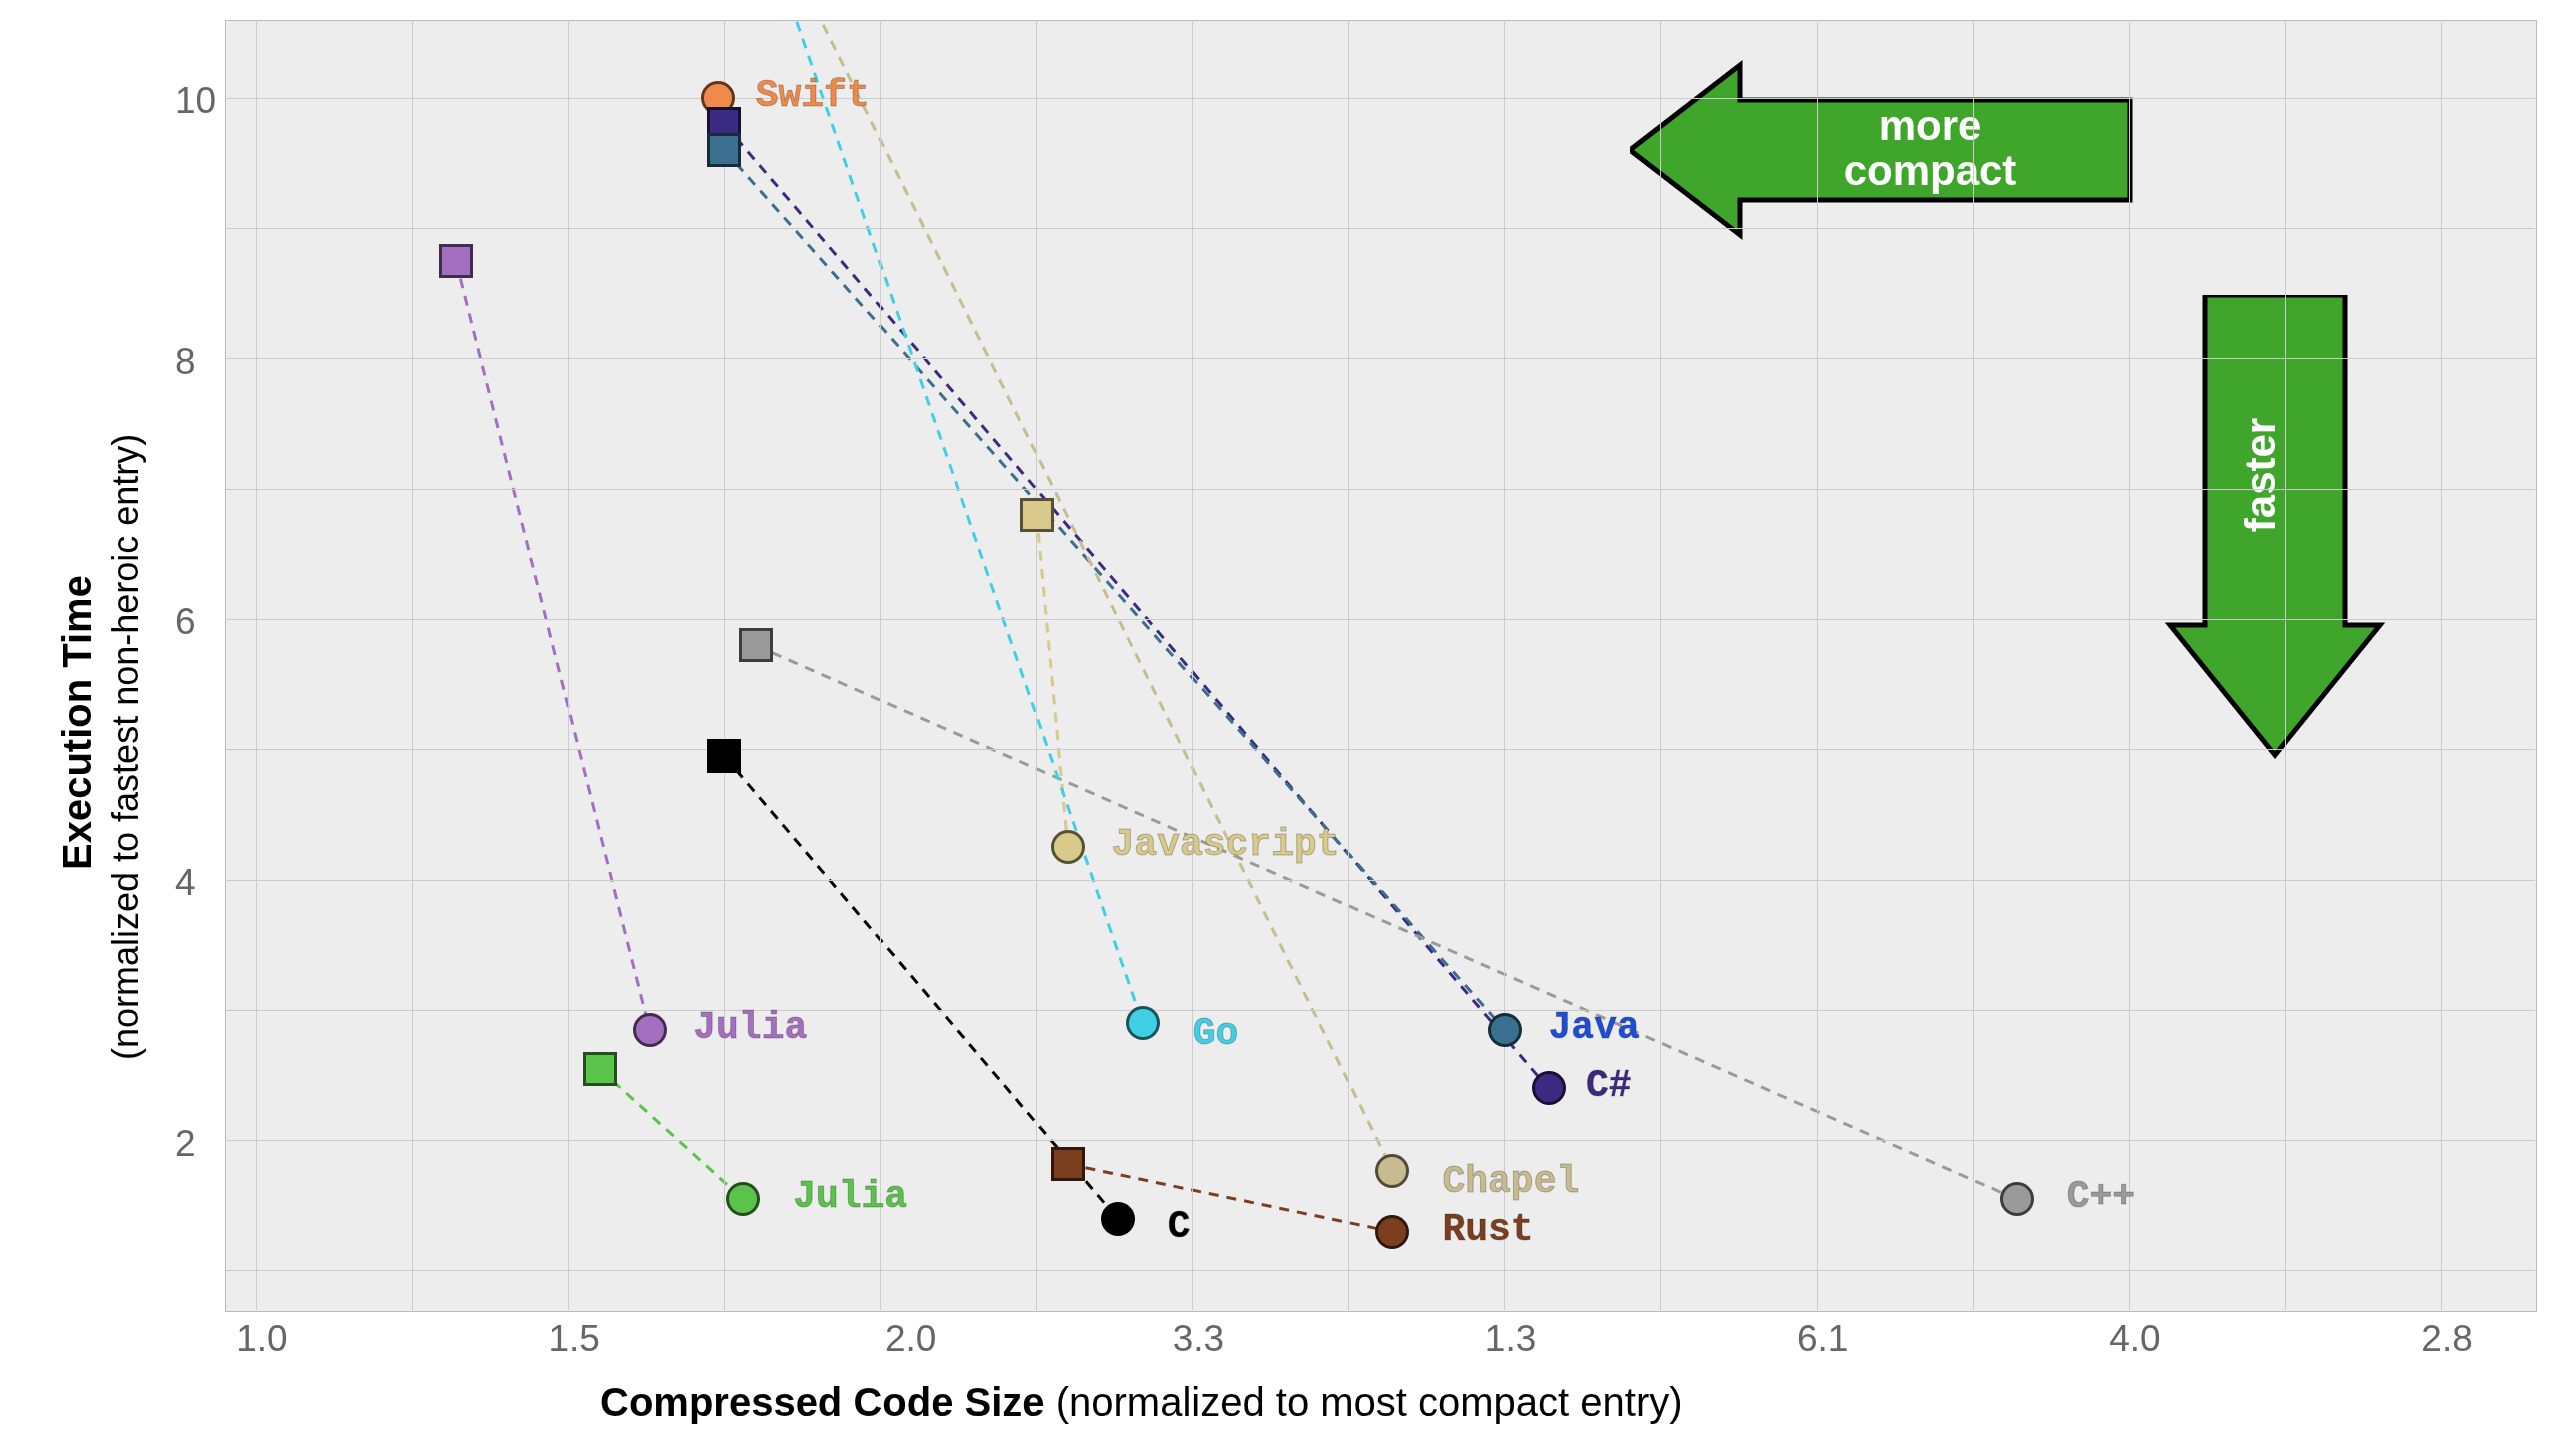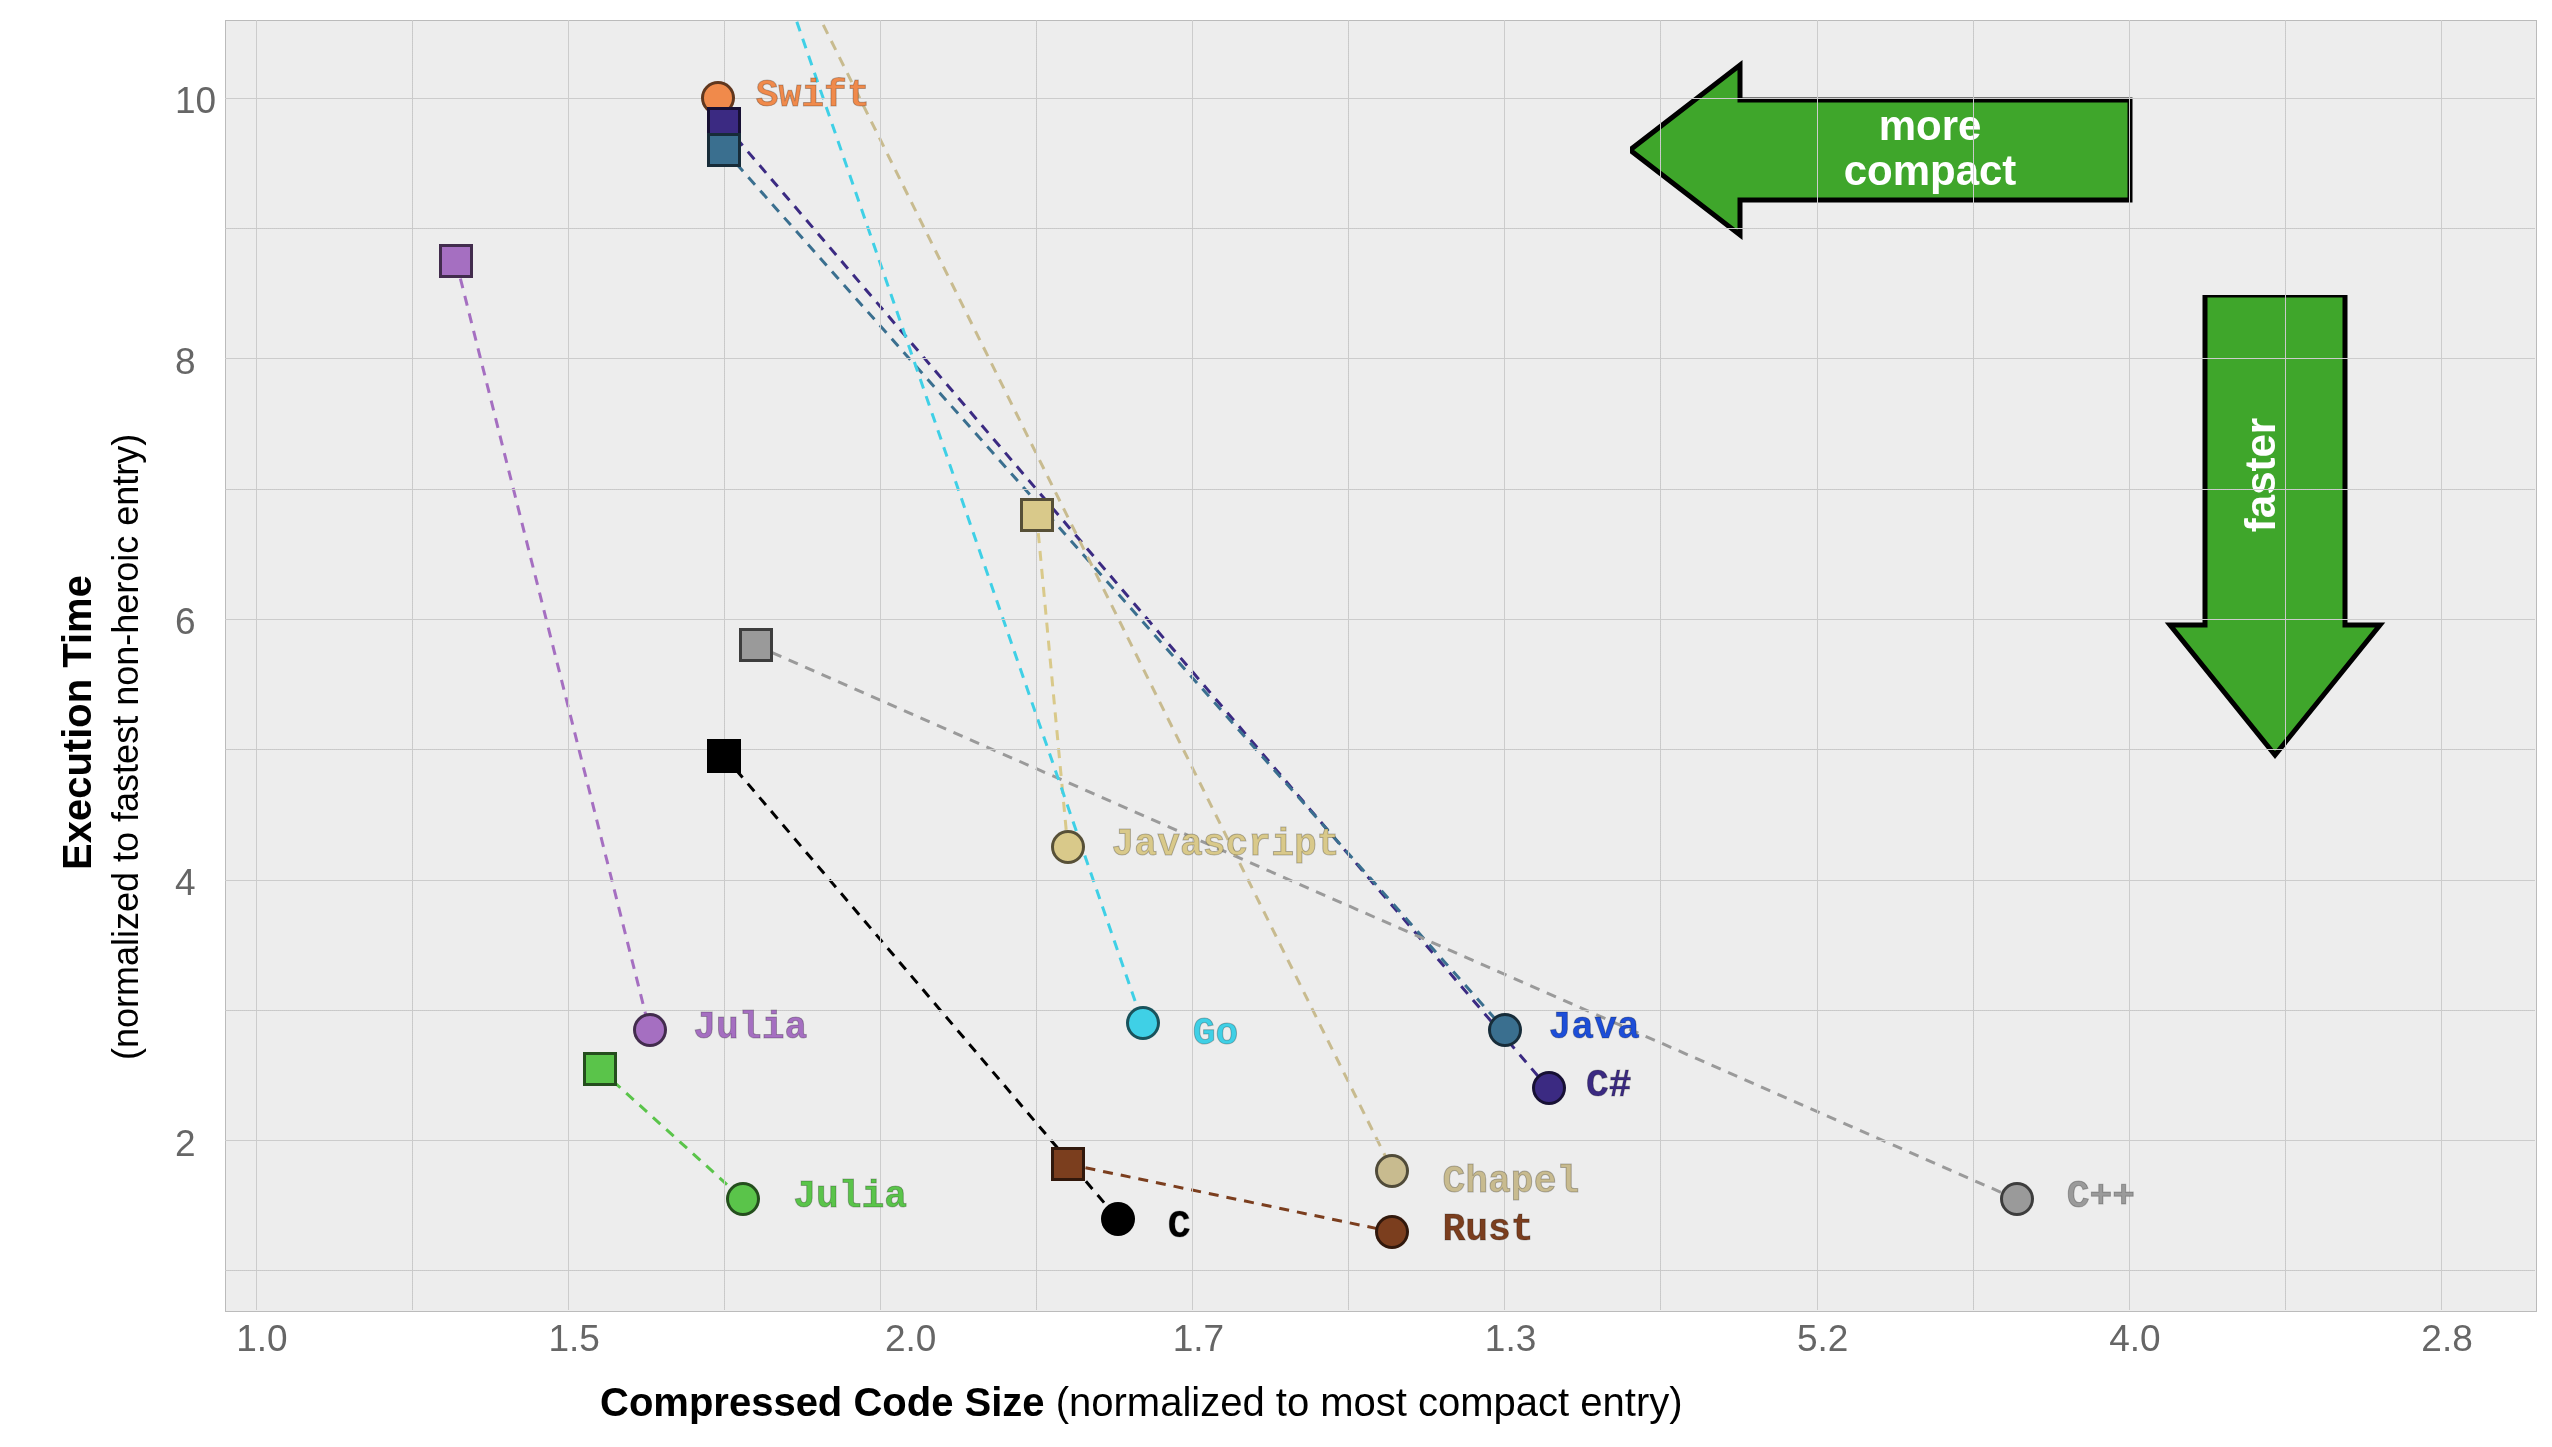--- a/index.html
+++ b/index.html
@@ -150,25 +150,25 @@
     </svg>
   </div>
 
 <div class="gridline" style="left: 255.716px; top: 20px; width: 1px; height: 1290px;"></div>
     <div class="tick-label-x" style="left: 236.216px; top: 1318px;">1.0</div>
     <div class="gridline" style="left: 567.878px; top: 20px; width: 1px; height: 1290px;"></div>
     <div class="tick-label-x" style="left: 548.378px; top: 1318px;">1.5</div>
     <div class="gridline" style="left: 880.041px; top: 20px; width: 1px; height: 1290px;"></div>
     <div class="tick-label-x" style="left: 885px; top: 1318px;">2.0</div>
     <div class="gridline" style="left: 1192.2px; top: 20px; width: 1px; height: 1290px;"></div>
-    <div class="tick-label-x" style="left: 1172.7px; top: 1318px;">1.7</div>
+    <div class="tick-label-x" style="left: 1172.7px; top: 1318px;">3.3</div>
     <div class="gridline" style="left: 1504.36px; top: 20px; width: 1px; height: 1290px;"></div>
     <div class="tick-label-x" style="left: 1484.86px; top: 1318px;">1.3</div>
     <div class="gridline" style="left: 1816.53px; top: 20px; width: 1px; height: 1290px;"></div>
-    <div class="tick-label-x" style="left: 1797.03px; top: 1318px;">5.2</div>
+    <div class="tick-label-x" style="left: 1797.03px; top: 1318px;">6.1</div>
     <div class="gridline" style="left: 2128.69px; top: 20px; width: 1px; height: 1290px;"></div>
     <div class="tick-label-x" style="left: 2109.19px; top: 1318px;">4.0</div>
     <div class="gridline" style="left: 2440.85px; top: 20px; width: 1px; height: 1290px;"></div>
     <div class="tick-label-x" style="left: 2421.35px; top: 1318px;">2.8</div>
     <div class="gridline minor" style="left: 411.797px; top: 20px; width: 0px; height: 1290px; border-left: 1px dotted rgb(200, 200, 200);"></div>
     <div class="gridline minor" style="left: 723.959px; top: 20px; width: 0px; height: 1290px; border-left: 1px dotted rgb(200, 200, 200);"></div>
     <div class="gridline minor" style="left: 1036.12px; top: 20px; width: 0px; height: 1290px; border-left: 1px dotted rgb(200, 200, 200);"></div>
     <div class="gridline minor" style="left: 1348.28px; top: 20px; width: 0px; height: 1290px; border-left: 1px dotted rgb(200, 200, 200);"></div>
     <div class="gridline minor" style="left: 1660.45px; top: 20px; width: 0px; height: 1290px; border-left: 1px dotted rgb(200, 200, 200);"></div>
     <div class="gridline minor" style="left: 1972.61px; top: 20px; width: 0px; height: 1290px; border-left: 1px dotted rgb(200, 200, 200);"></div>

